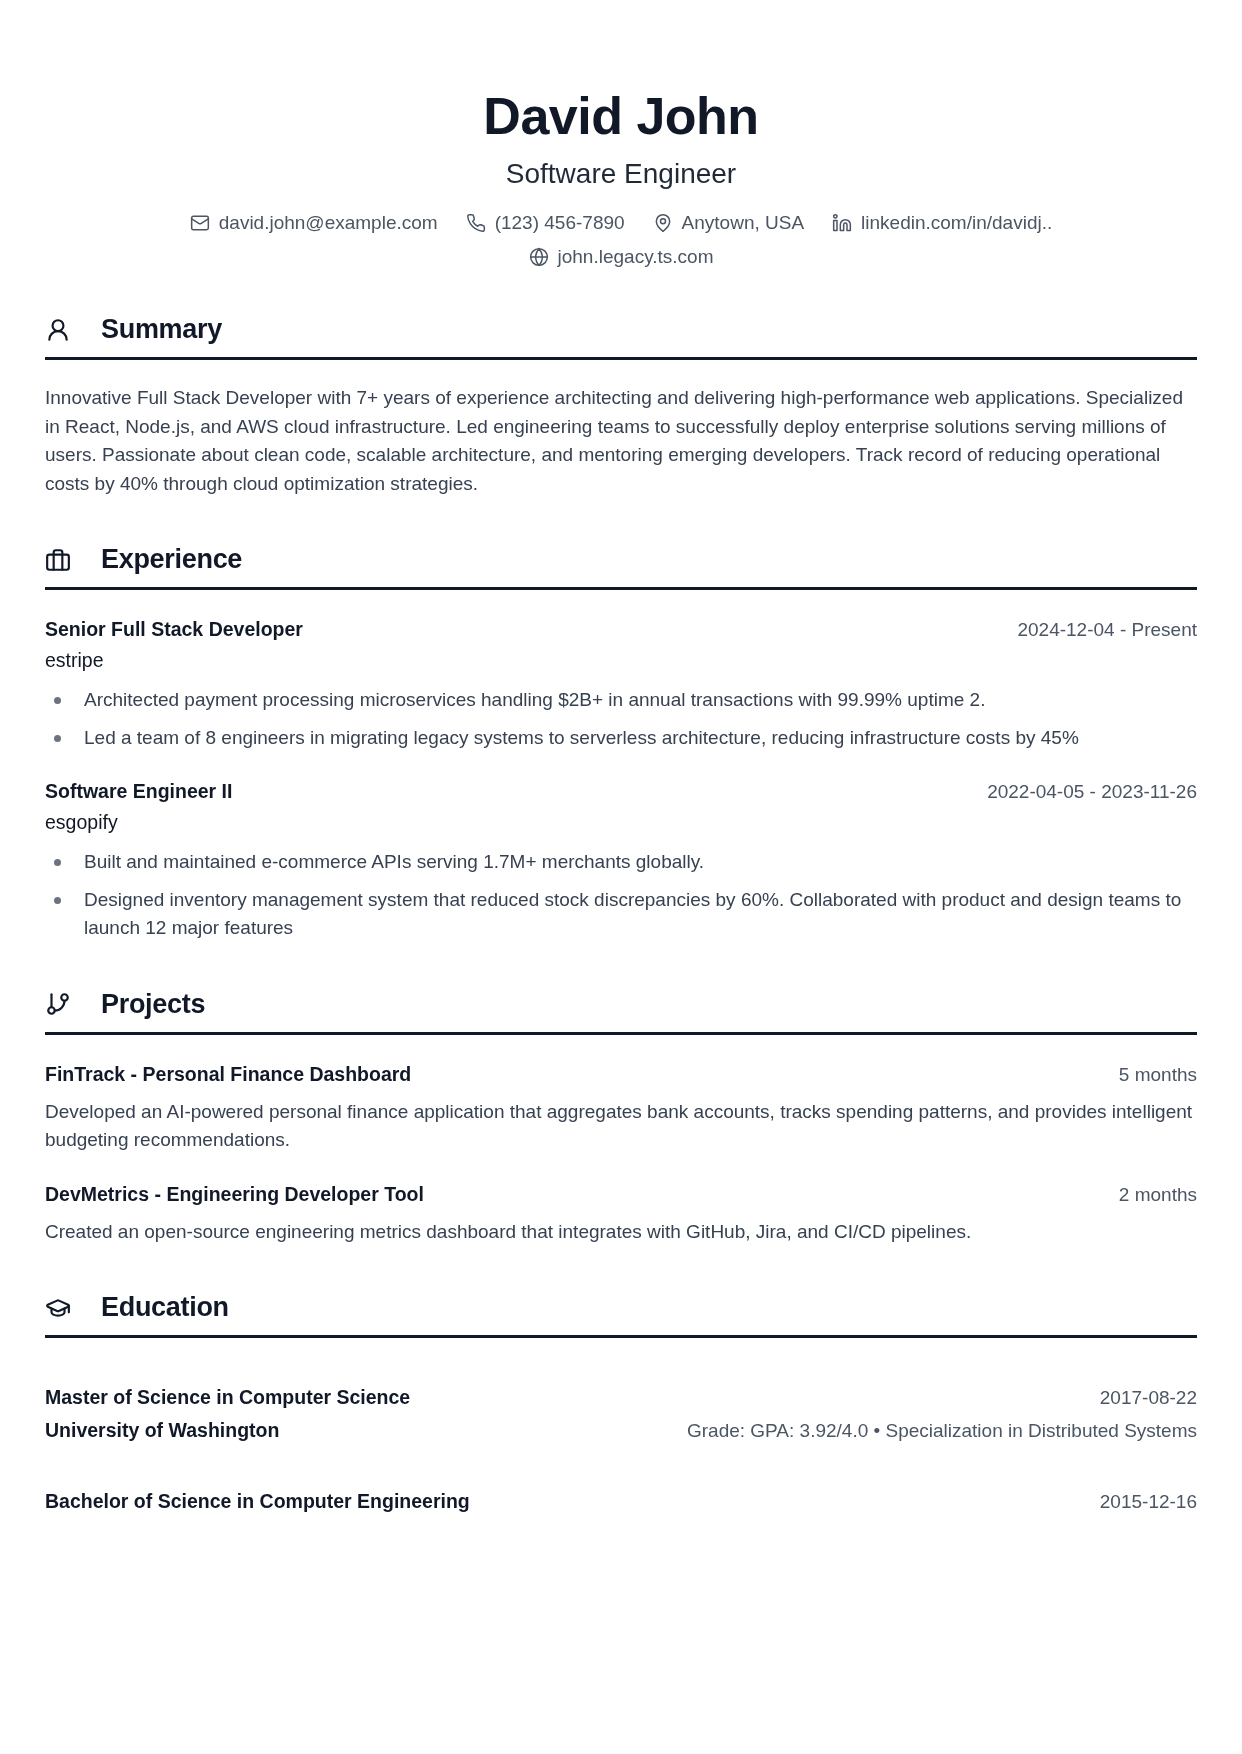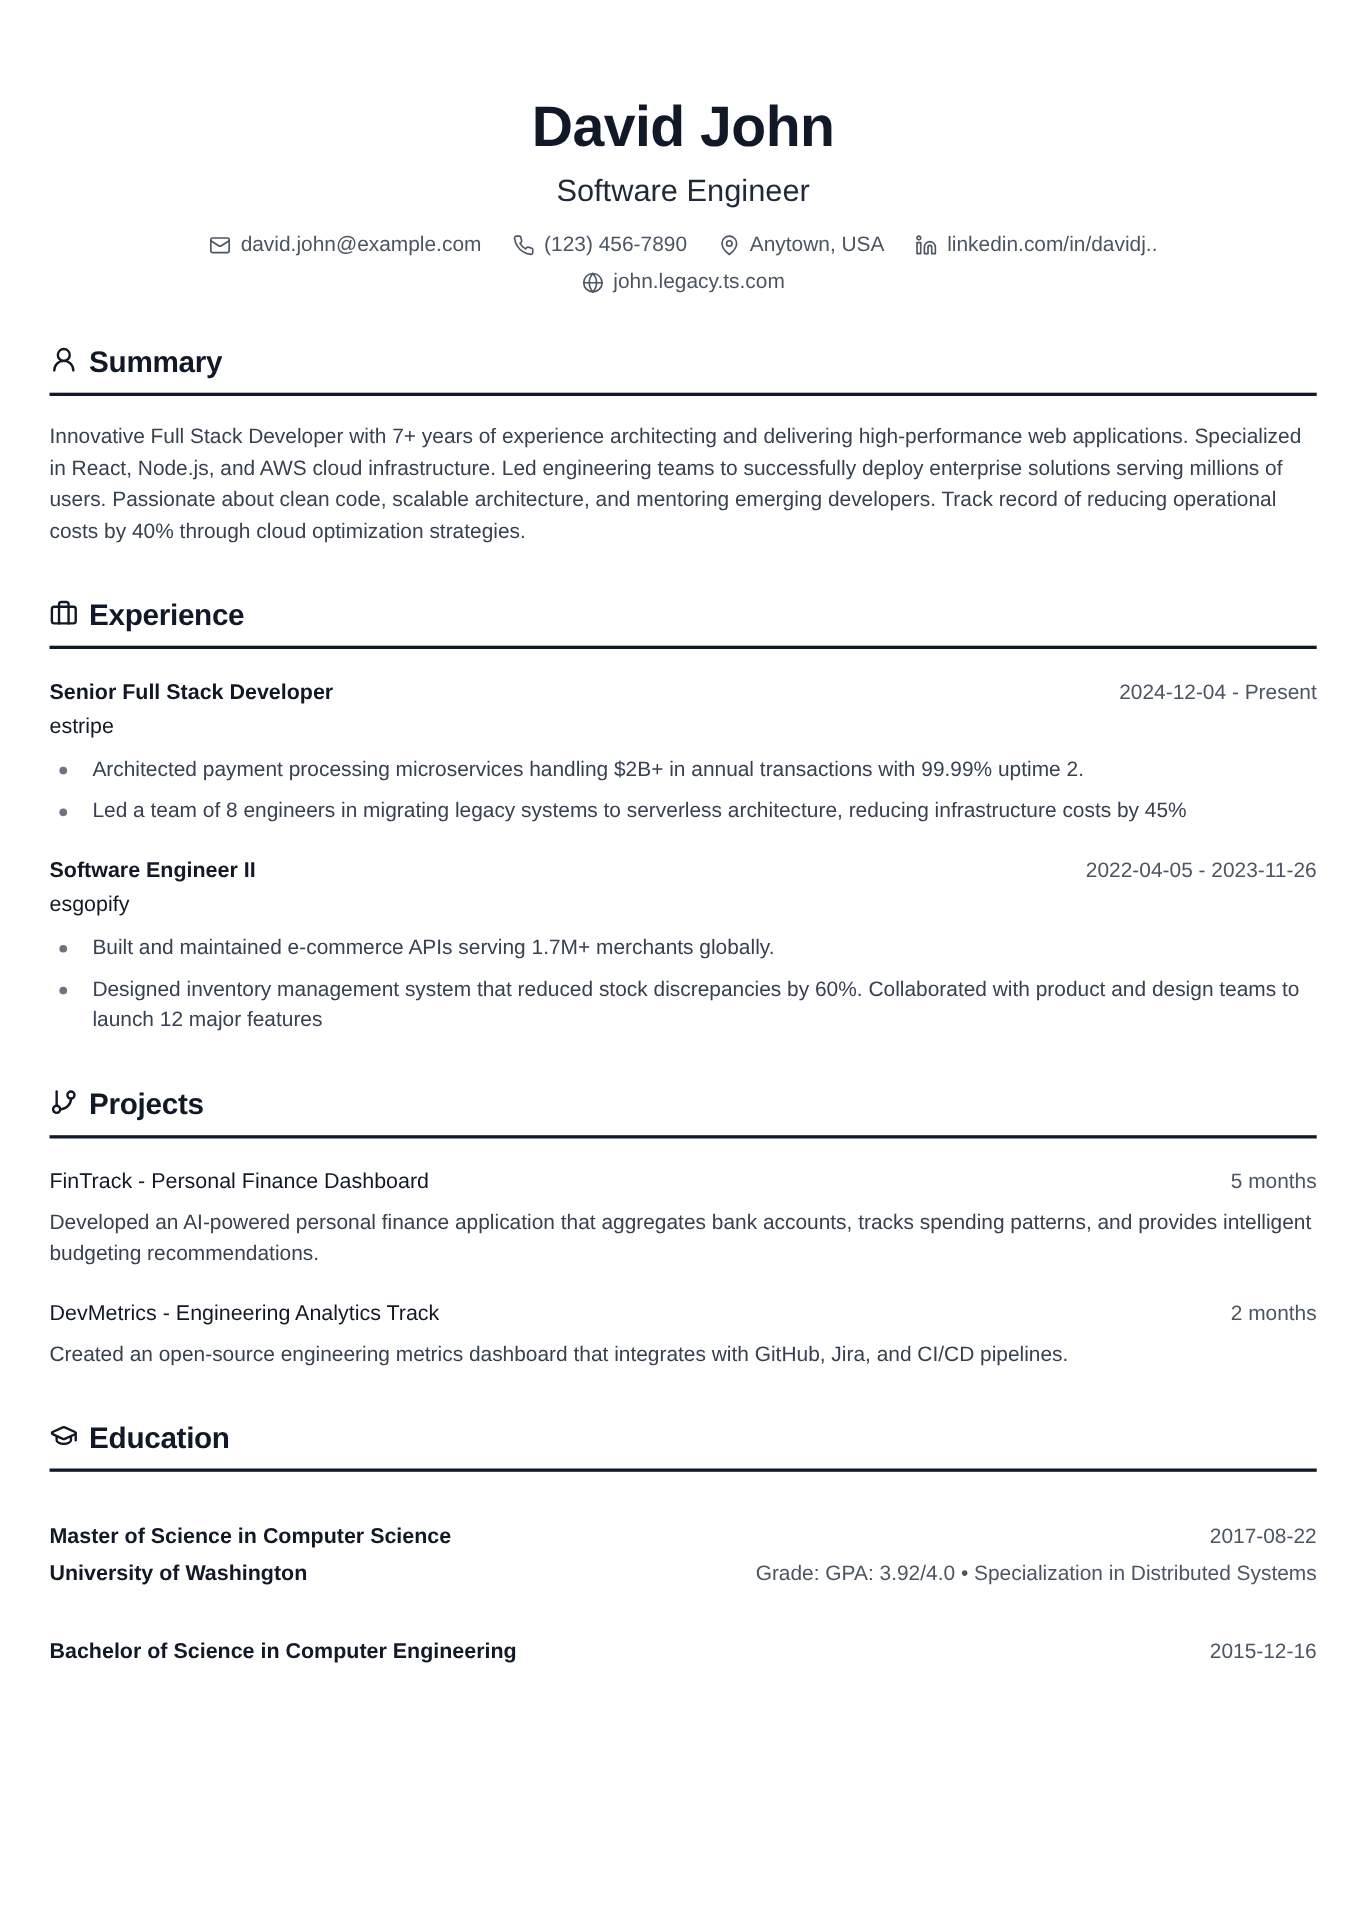--- a/index.html
+++ b/index.html
@@ -31,21 +31,21 @@
   .contact-row + .contact-row { margin-top: 12px; }
   .contact-item {
     display: inline-flex; align-items: center; gap: 9px;
     font-size: 19px; color: #4b5563;
   }
   .contact-item svg { width: 20px; height: 20px; stroke: #4b5563; flex: 0 0 auto; }
 
   
   .section { margin-top: 46px; }
   .section-heading {
-    display: flex; align-items: flex-start; gap: 10px;
+    display: flex; align-items: center; gap: 30px;
     font-size: 27px; font-weight: 700; color: #111827; letter-spacing: -0.3px;
     padding-bottom: 12px;
     border-bottom: 3px solid #111827;
   }
   .section-heading svg { width: 26px; height: 26px; stroke: #111827; flex: 0 0 auto; }
 
   .summary-text {
     margin-top: 24px;
     font-size: 19px; line-height: 1.5; color: #374151;
   }
@@ -67,21 +67,21 @@
   ul.bullets li + li { margin-top: 9px; }
   ul.bullets li::before {
     content: "";
     position: absolute; left: 9px; top: 11px;
     width: 7px; height: 7px; border-radius: 50%;
     background: #6b7280;
   }
 
   
   .project { margin-top: 28px; }
-  .project-name { font-size: 19.5px; font-weight: 400; color: #111827; }
+  .project-name { font-size: 19.5px; font-weight: 700; color: #111827; }
   .project-desc { margin-top: 12px; font-size: 19px; line-height: 1.5; color: #374151; }
 
   
   .edu-entry { margin-top: 28px; }
   .edu-row + .edu-row { margin-top: 10px; }
   .degree { font-size: 19.5px; font-weight: 700; color: #111827; margin-top: 20px; }
   .institution { font-size: 19.5px; font-weight: 700; color: #111827; }
 </style>
 </head>
 <body>
@@ -195,21 +195,21 @@
     <div class="project">
       <div class="project-header">
         <span class="project-name">FinTrack - Personal Finance Dashboard</span>
         <span class="duration">5 months</span>
       </div>
       <p class="project-desc">Developed an AI-powered personal finance application that aggregates bank accounts, tracks spending patterns, and provides intelligent budgeting recommendations.</p>
     </div>
 
     <div class="project">
       <div class="project-header">
-        <span class="project-name">DevMetrics - Engineering Analytics Track</span>
+        <span class="project-name">DevMetrics - Engineering Developer Tool</span>
         <span class="duration">2 months</span>
       </div>
       <p class="project-desc">Created an open-source engineering metrics dashboard that integrates with GitHub, Jira, and CI/CD pipelines.</p>
     </div>
   </div>
 
   <div class="section">
     <div class="section-heading">
       <svg viewBox="0 0 24 24" fill="none" stroke-width="2" stroke-linecap="round" stroke-linejoin="round">
           <path d="M21.42 10.92a1 1 0 0 0-.02-1.84L12.83 5.18a2 2 0 0 0-1.66 0L2.6 9.08a1 1 0 0 0 0 1.83l8.57 3.91a2 2 0 0 0 1.66 0z"></path>

